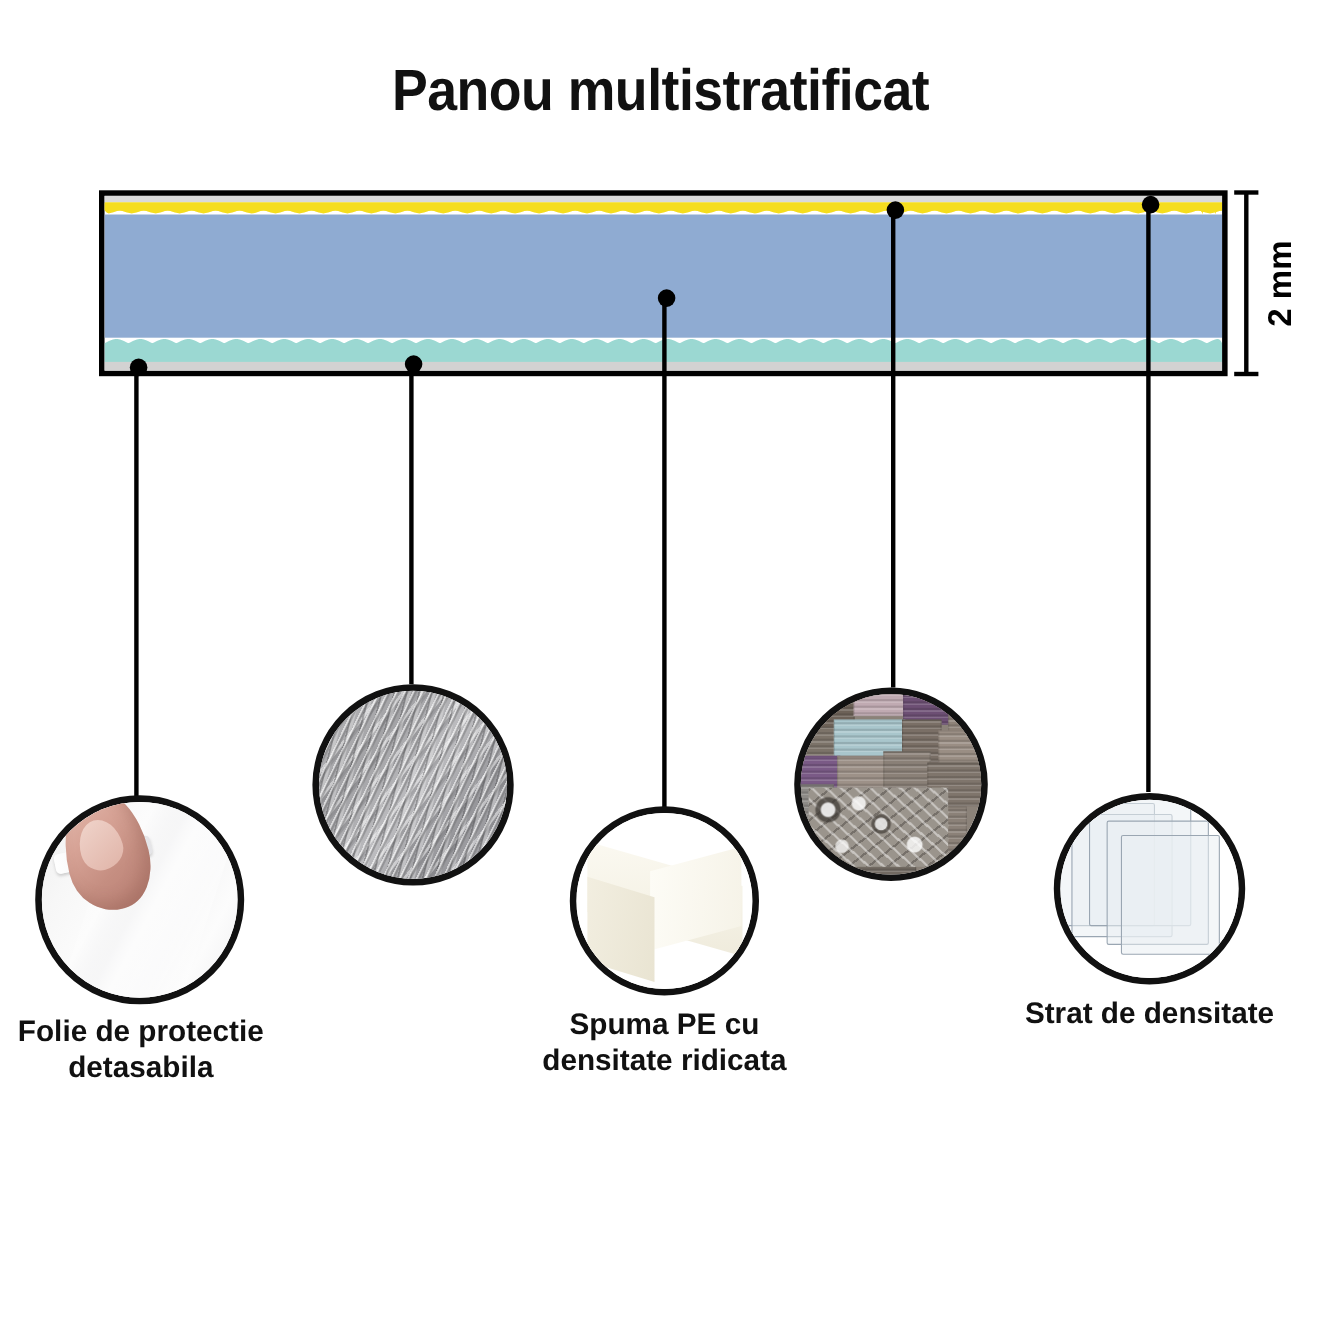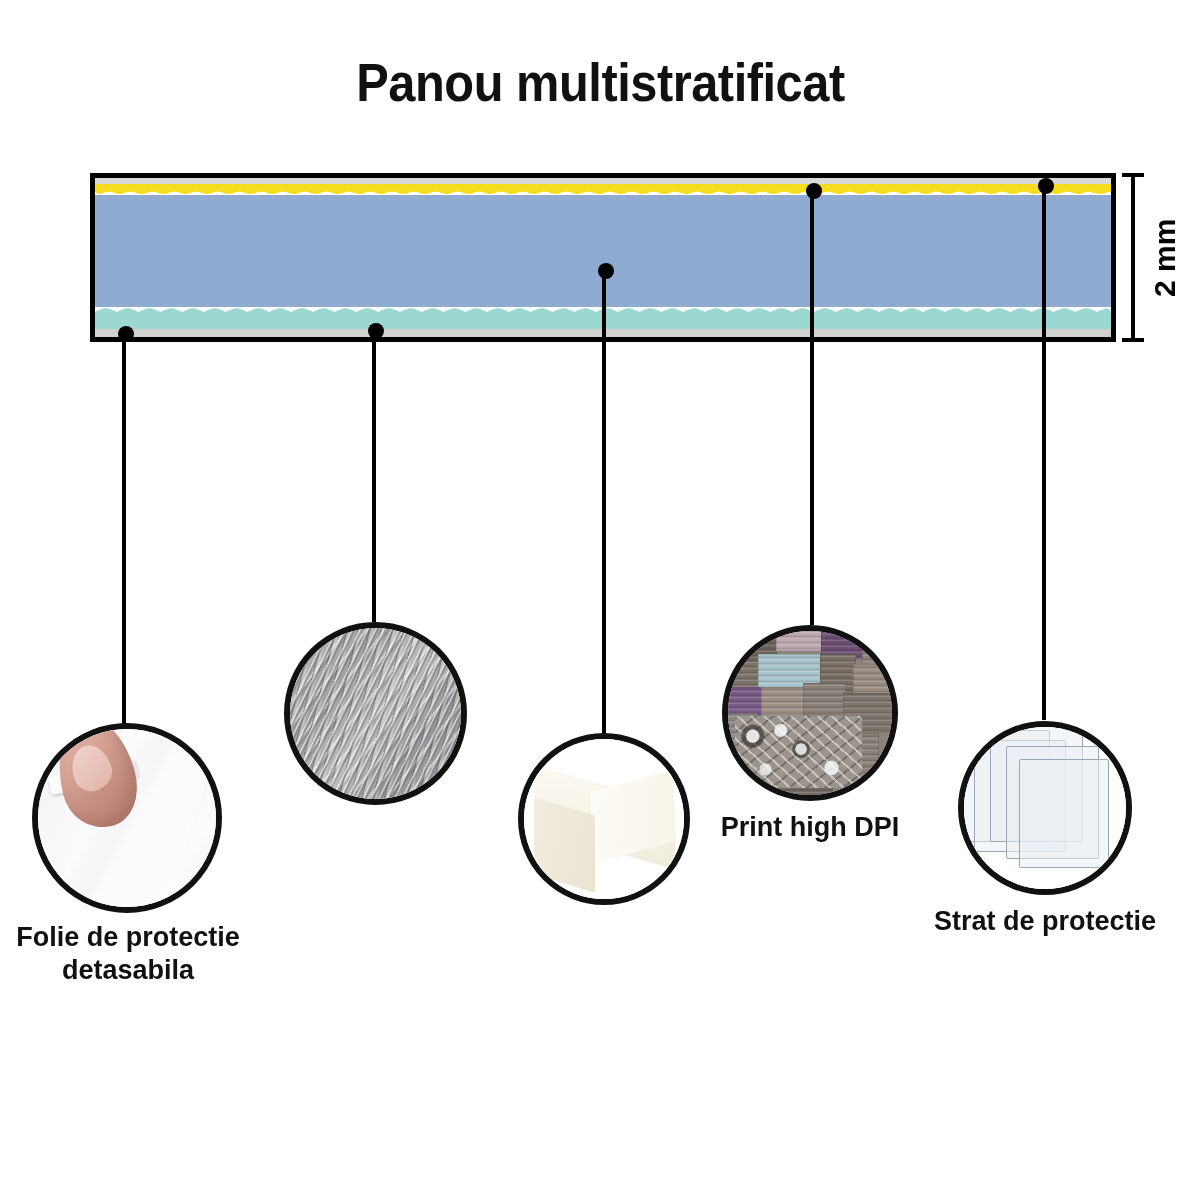--- a/index.html
+++ b/index.html
@@ -395,20 +395,22 @@
 </div>
 
 <div class="callout" style="left:518px; top:733px; width:172px; height:172px;">
   <div class="circle" style="width:172px; height:172px;">
     <div class="sw-foam">
       <div class="top-face"></div>
       <div class="side-face"></div>
       <div class="front-face"></div>
     </div>
   </div>
+  <div class="caption" style="left:-46px; top:182px; width:264px;">Spuma PE cu
+densitate ridicata</div>
 </div>
 
 <div class="callout" style="left:722px; top:625px; width:176px; height:176px;">
   <div class="circle" style="width:176px; height:176px;">
     <div class="sw-print">
       <div class="plank" style="left:-4%;  top:-2%; width:34%; height:22%; background-color:#6d6258;"></div>
       <div class="plank" style="left:29%;  top:-4%; width:31%; height:16%; background-color:#c0aab2;"></div>
       <div class="plank" style="left:57%;  top:-2%; width:28%; height:19%; background-color:#6d4f74;"></div>
       <div class="plank" style="left:82%;  top:0%;  width:24%; height:26%; background-color:#8e8379;"></div>
       <div class="plank" style="left:-6%;  top:18%; width:26%; height:20%; background-color:#7c7369;"></div>
@@ -420,27 +422,26 @@
       <div class="plank" style="left:46%;  top:32%; width:26%; height:20%; background-color:#8a8077;"></div>
       <div class="plank" style="left:70%;  top:38%; width:36%; height:24%; background-color:#7f756c;"></div>
       <div class="plank" style="left:-6%;  top:50%; width:24%; height:28%; background-color:#8d8a86;"></div>
       <div class="plank" style="left:14%;  top:62%; width:22%; height:30%; background-color:#7b7views;"></div>
       <div class="plank" style="left:14%;  top:62%; width:22%; height:32%; background-color:#6f665e;"></div>
       <div class="plank" style="left:62%;  top:62%; width:30%; height:26%; background-color:#8b8178;"></div>
       <div class="plank" style="left:30%;  top:80%; width:34%; height:26%; background-color:#726a62;"></div>
       <div class="orn"></div>
     </div>
   </div>
-  <div class="caption" style="left:-56px; top:186px; width:288px;">Print high DPI</div>
 </div>
 
 <div class="callout" style="left:958px; top:721px; width:174px; height:174px;">
   <div class="circle" style="width:174px; height:174px;">
     <div class="sw-sheets">
       <div class="sheet" style="left:-4%;  top:2%;  width:56%; height:68%;"></div>
       <div class="sheet" style="left:6%;   top:8%;  width:56%; height:68%;"></div>
       <div class="sheet" style="left:16%;  top:-2%; width:56%; height:72%;"></div>
       <div class="sheet" style="left:26%;  top:12%; width:56%; height:68%;"></div>
       <div class="sheet" style="left:34%;  top:20%; width:54%; height:66%;"></div>
     </div>
   </div>
-  <div class="caption" style="left:-48px; top:184px; width:270px;">Strat de protectie</div>
+  <div class="caption" style="left:-48px; top:184px; width:270px;">Strat de densitate</div>
 </div>
 
 </body></html>

